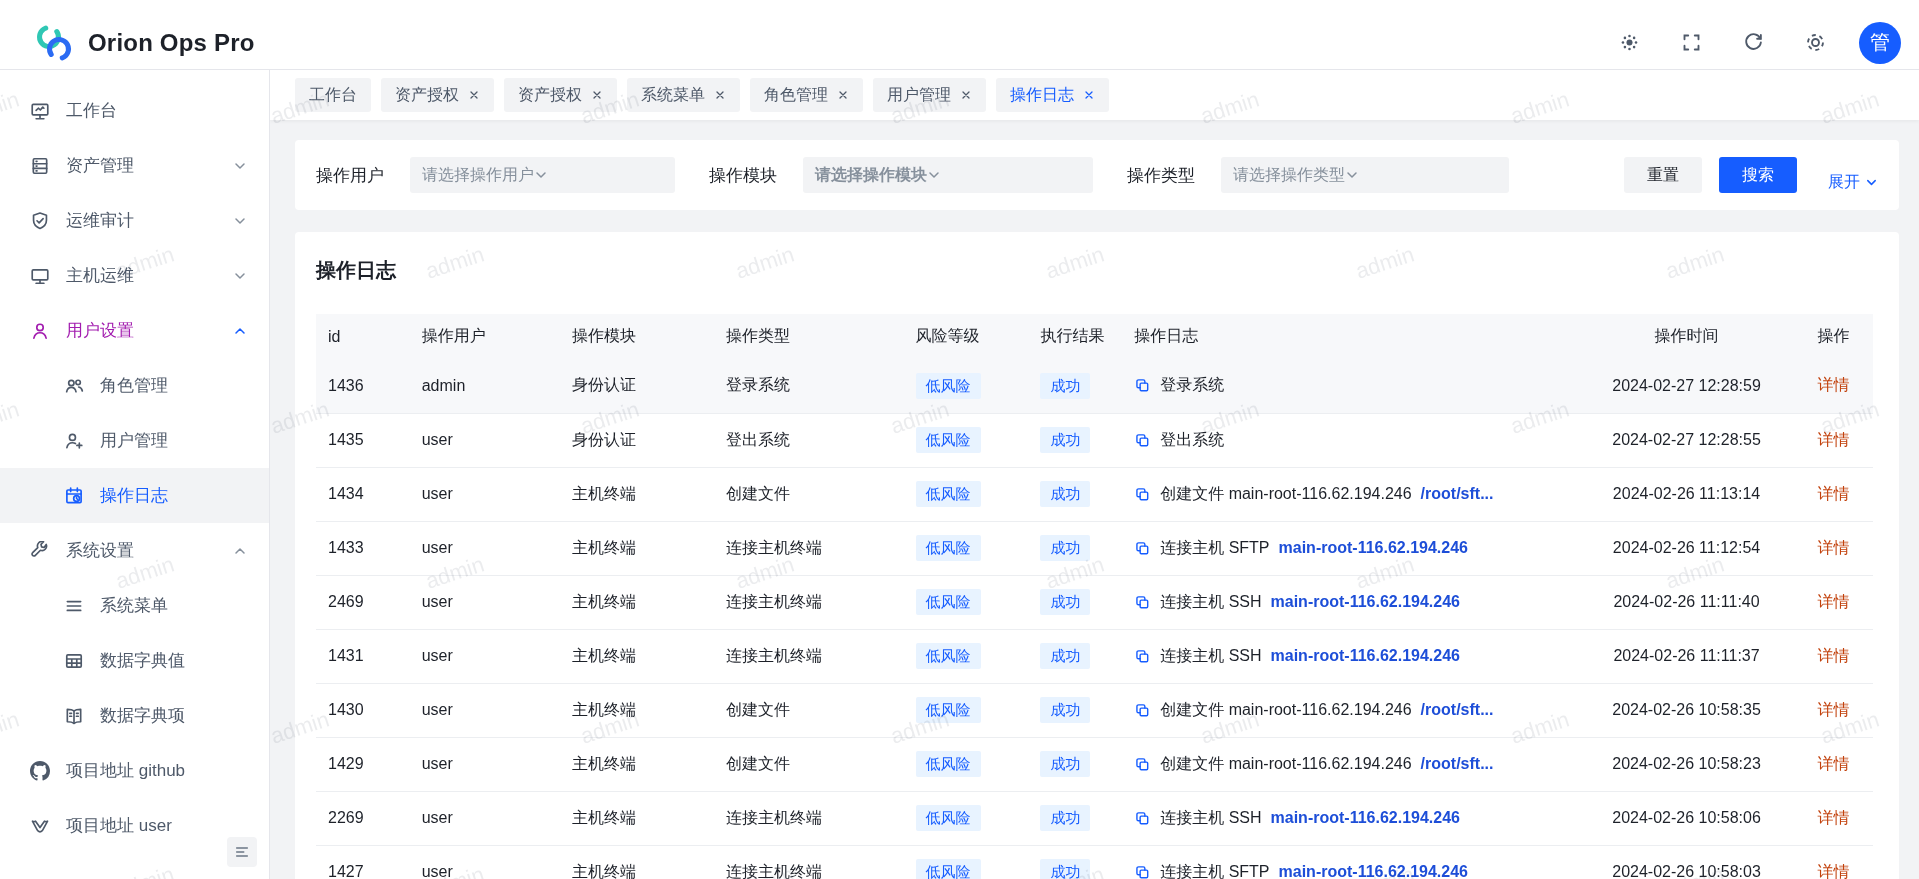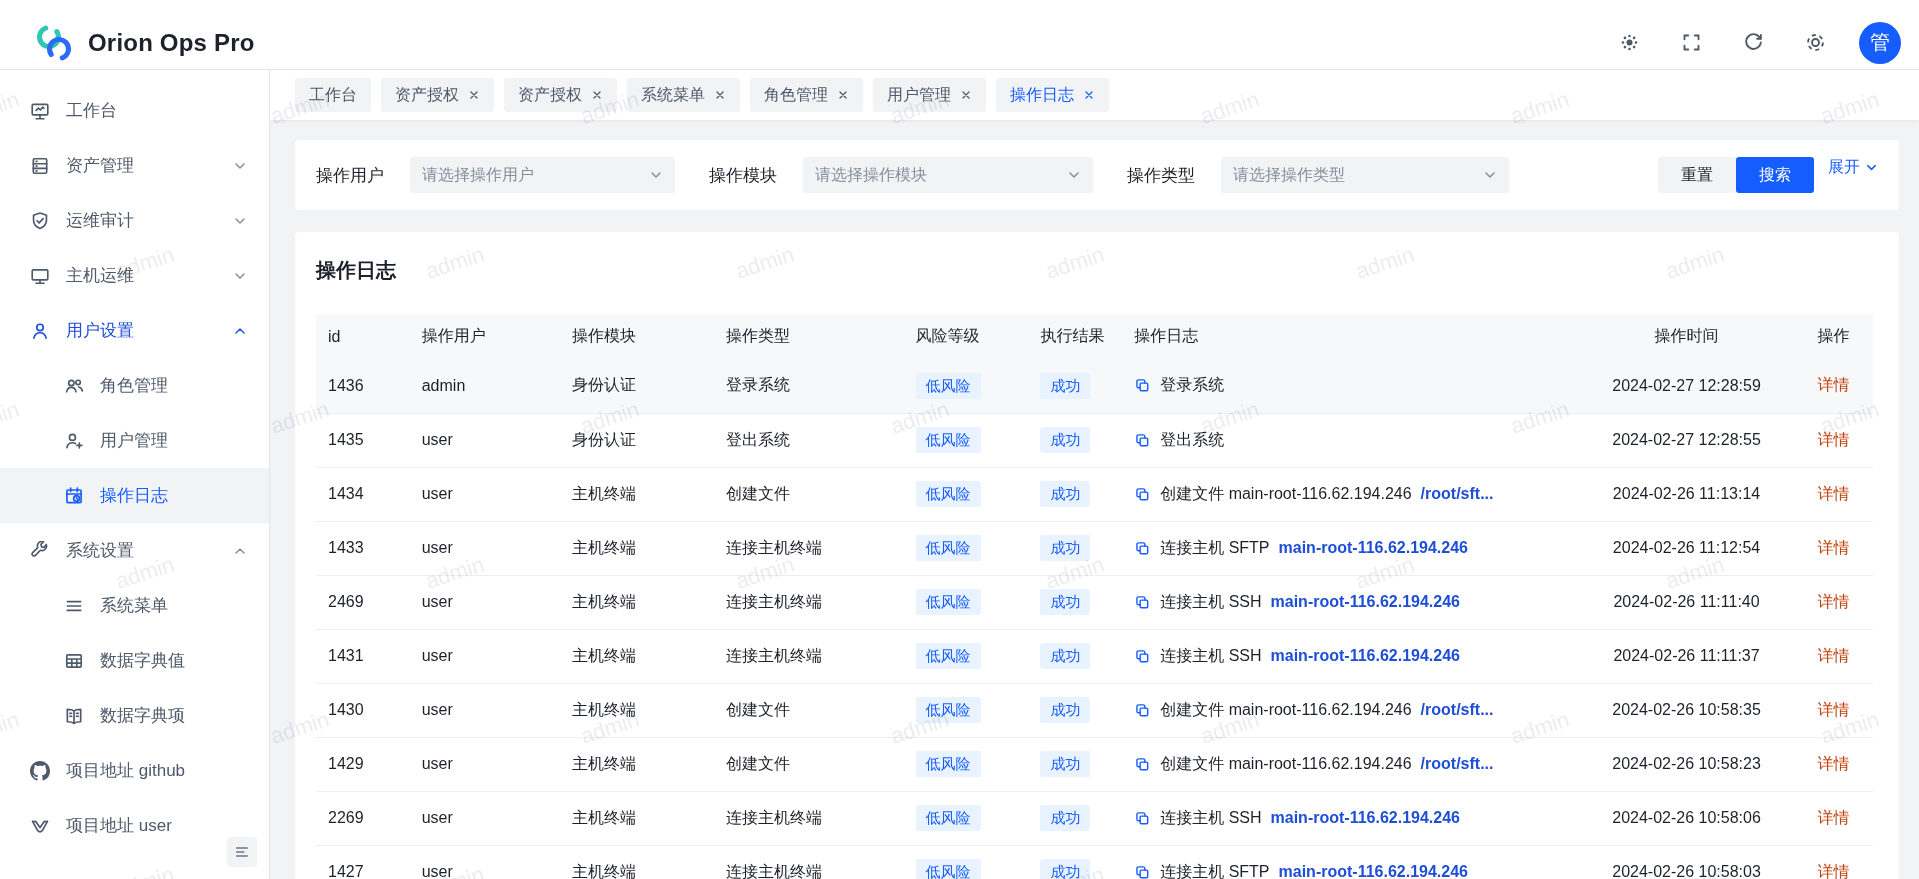--- a/index.html
+++ b/index.html
@@ -22,21 +22,21 @@
   .layout { display:flex; height:809px; }
   .sidebar { width:270px; background:#fff; border-right:1px solid #e5e6eb;
     padding-top:13px; position:relative; flex-shrink:0; }
   .menu-item { height:55px; display:flex; align-items:center; gap:16px;
     padding-left:30px; padding-right:20px; font-size:17px; color:#4e5969;
     cursor:pointer; position:relative; white-space:nowrap; }
   .menu-item.lv2 { padding-left:64px; }
   .menu-item .icn svg { width:20px; height:20px; display:block; }
   .menu-item .chev { position:absolute; right:22px; color:#86909c; }
   .menu-item .chev svg { width:14px; height:14px; display:block; }
-  .menu-item.parent-active { color:#1d4ed8; }
+  .menu-item.parent-active { color:#a21caf; }
   .menu-item.parent-active .chev { color:#165DFF; }
   .menu-item.selected { background:#f2f3f5; color:#165DFF; }
   .collapse-btn { position:absolute; right:12px; bottom:12px; width:30px; height:30px;
     background:#f2f3f5; border-radius:4px; display:flex; align-items:center;
     justify-content:center; color:#6b7785; cursor:pointer; }
   .collapse-btn svg { width:16px; height:16px; }
 
   .main { flex:1; display:flex; flex-direction:column; background:#f2f3f5; overflow:hidden; }
 
   
@@ -48,28 +48,28 @@
   .tab .tclose svg { width:12px; height:12px; display:block; }
 
   
   .content { flex:1; padding:20px 20px 0 25px; overflow:hidden; }
 
   .filter-card { background:#fff; border-radius:4px; padding:17px 21px;
     display:flex; align-items:center; }
   .filter-field { display:flex; align-items:center; margin-right:34px; }
   .filter-label { font-size:17px; color:#1d2129; margin-right:26px; white-space:nowrap; }
   .select { height:36px; background:#f2f3f5; border-radius:3px; display:flex;
-    align-items:center; justify-content:space-between; padding:0 12px; cursor:pointer; }
+    align-items:center; padding:0 12px; cursor:pointer; }
   .select .ph { color:#86909c; font-size:16px; }
   .select .chev { color:#86909c; }
   .select .chev svg { width:14px; height:14px; display:block; }
   .filter-field:nth-child(1) .select { width:265px; }
-  .filter-field:nth-child(2) .select { width:290px; }
+  .filter-field:nth-child(2) .select { width:290px;font-weight:bold; }
   .filter-field:nth-child(3) .select { width:288px; }
-  .filter-actions { margin-left:auto; display:flex; align-items:flex-start; }
+  .filter-actions { margin-left:auto; display:flex; align-items:flex-end; gap:17px; }
   .btn { height:36px; padding:0 23px; border-radius:3px; font-size:16px; border:none;
     cursor:pointer; font-family:inherit; }
   .btn-reset { background:#f2f3f5; color:#1d2129; }
   .btn-search { background:#165DFF; color:#fff; }
   .expand-link { margin-left:14px; color:#165DFF; font-size:16px; display:flex;
     align-items:center; gap:5px; cursor:pointer; }
   .expand-link svg { width:13px; height:13px; display:block; }
 
   .table-card { background:#fff; border-radius:4px; margin-top:22px; padding:21px 26px 0 21px;
     height:700px; }

